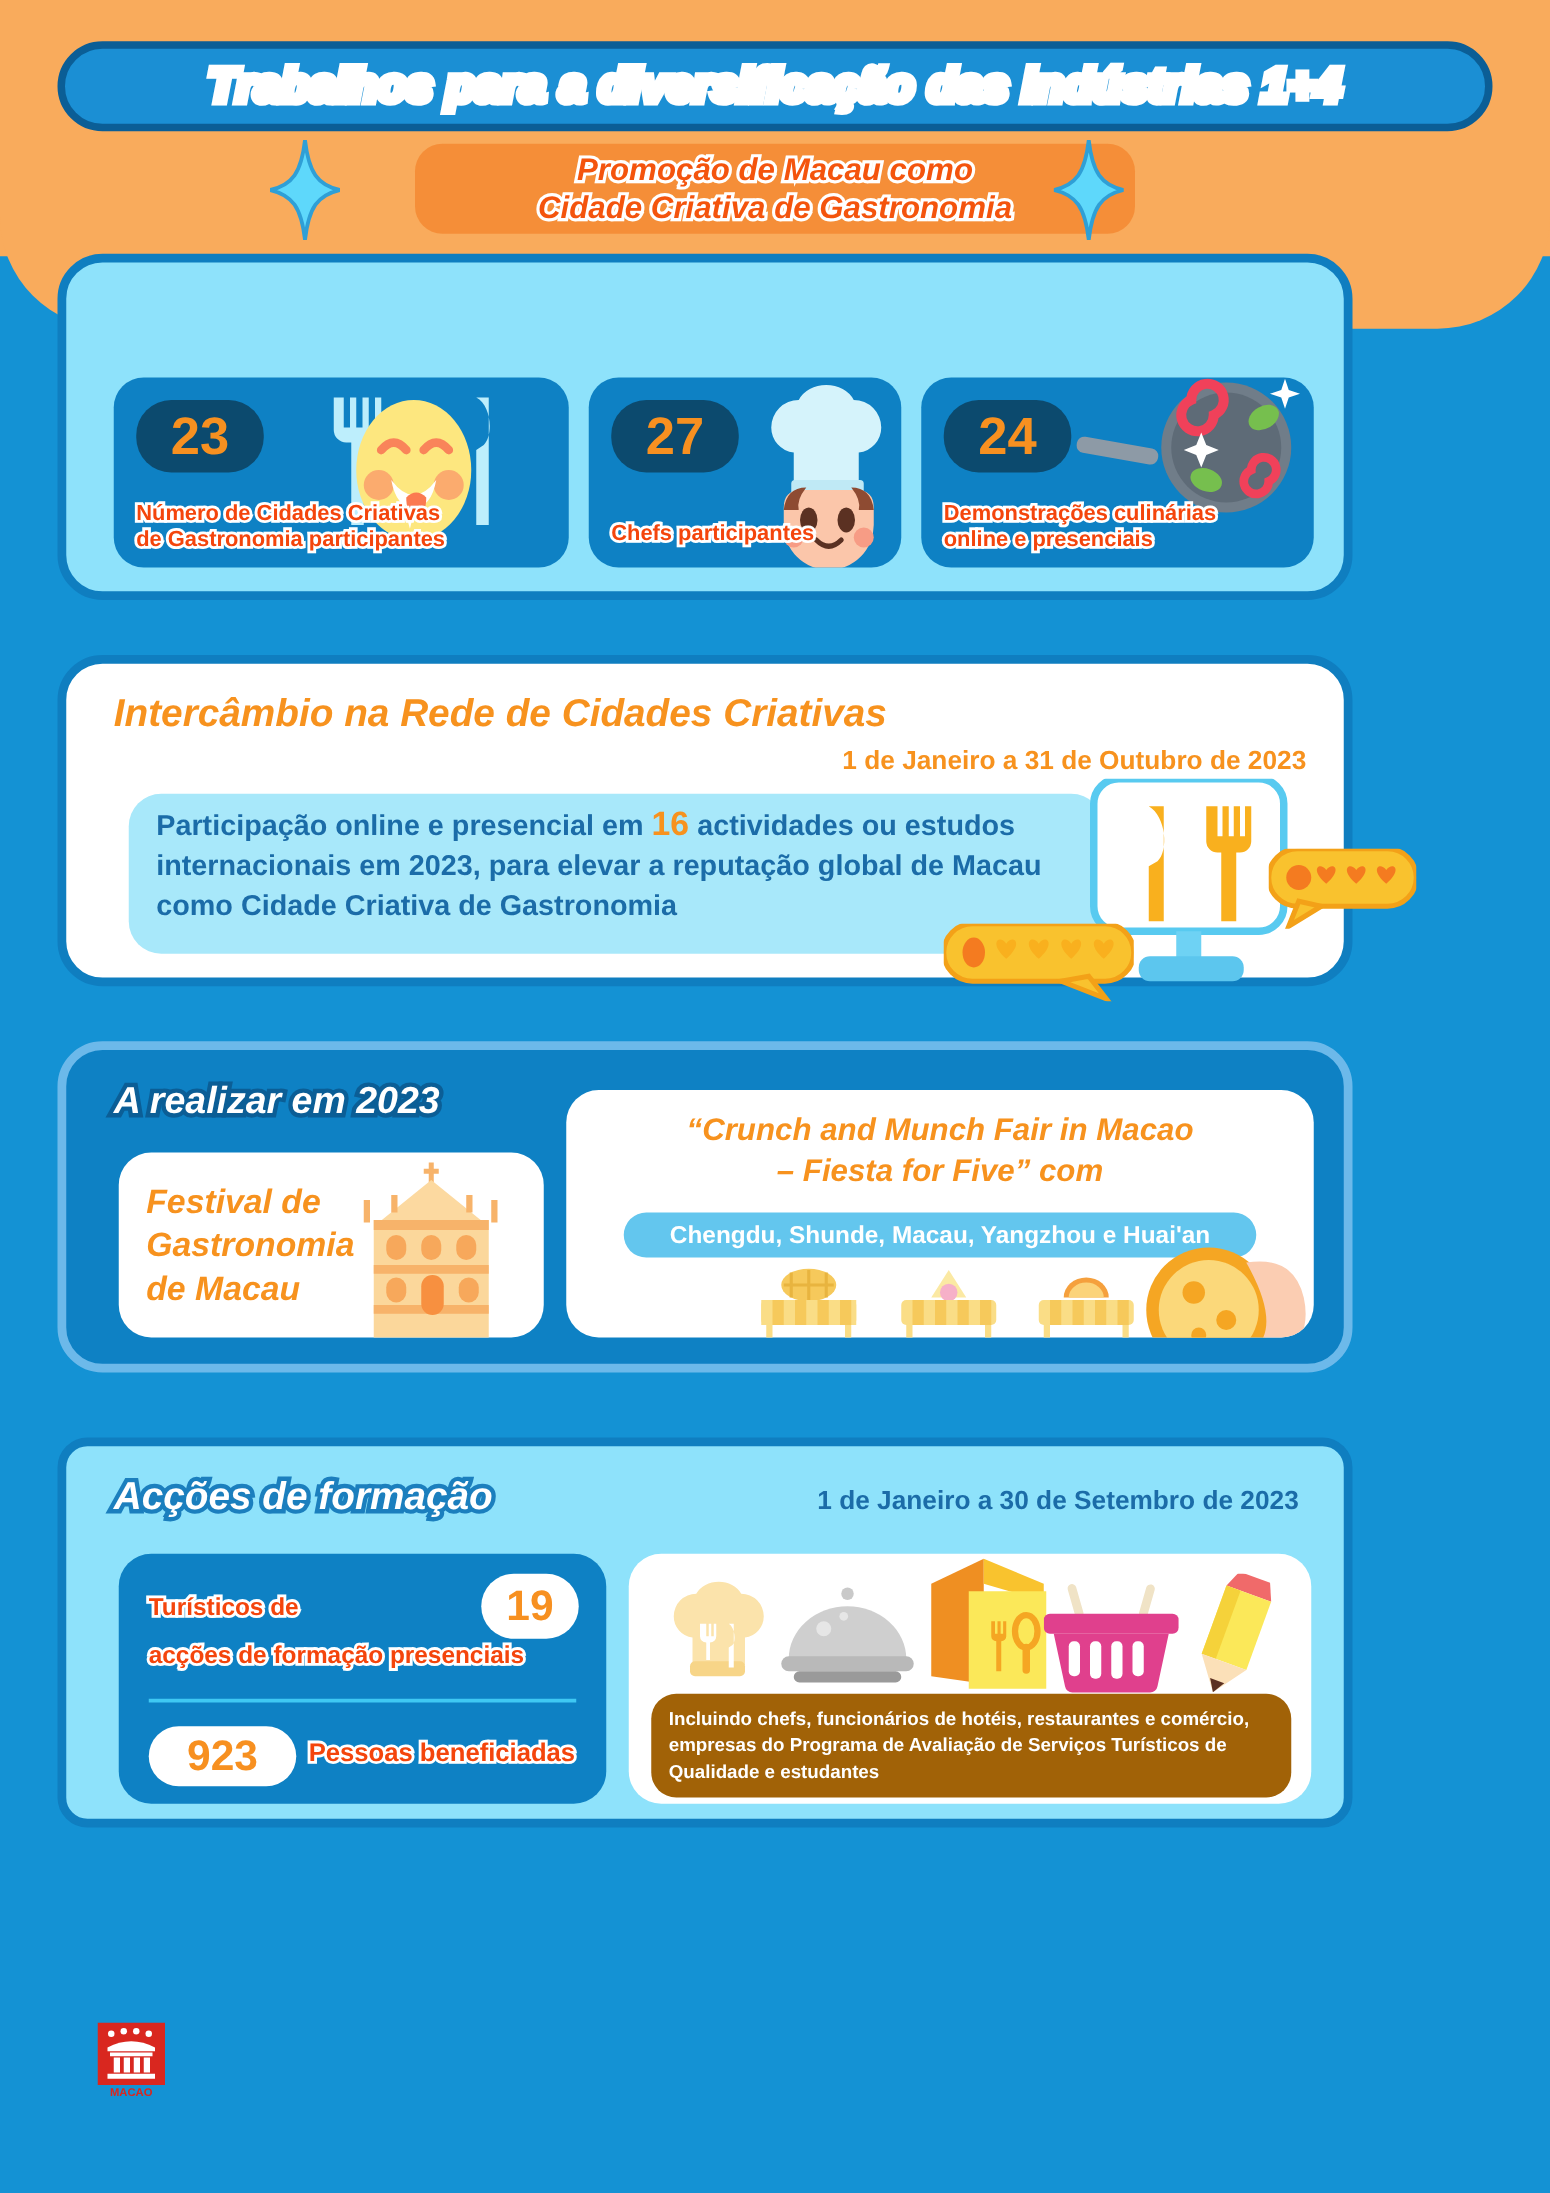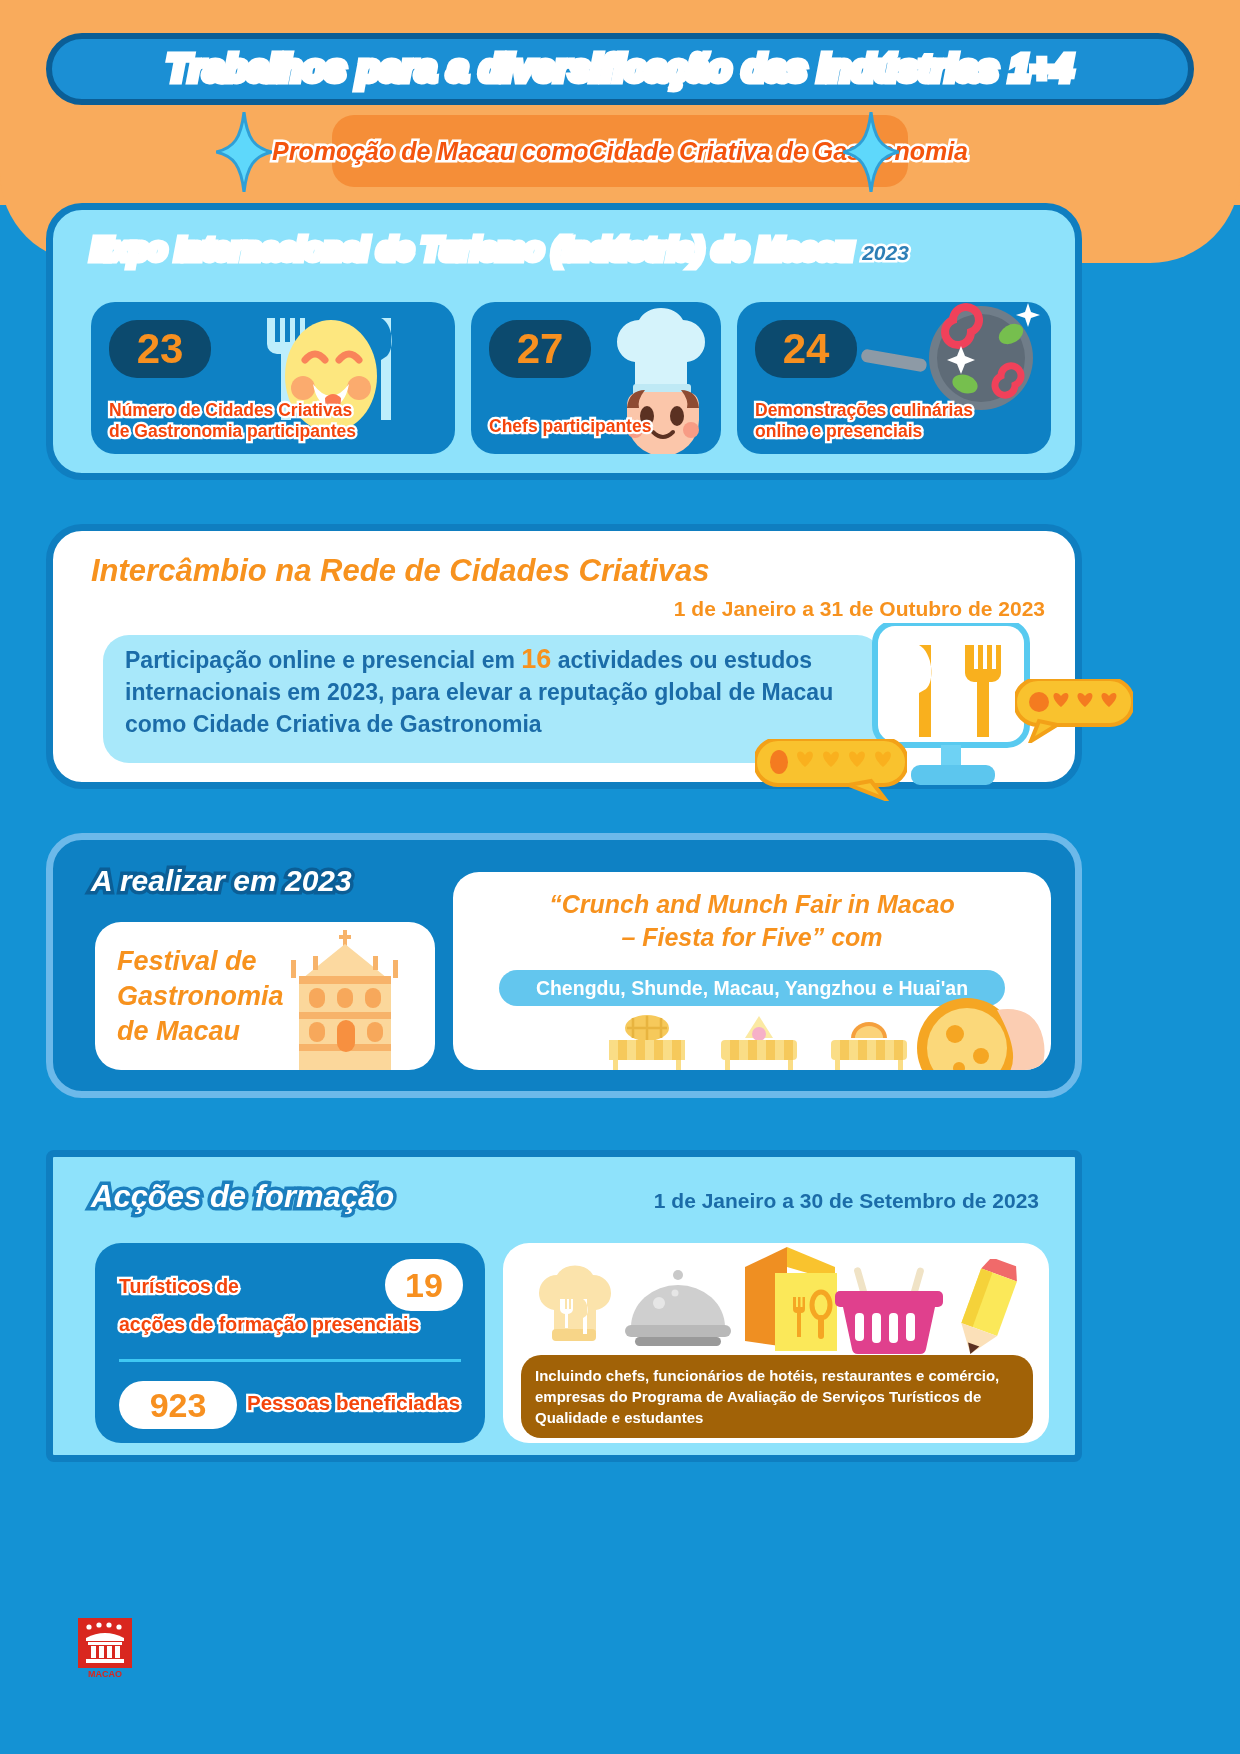--- a/index.html
+++ b/index.html
@@ -37,21 +37,21 @@
     font-size:37px; font-weight:bold; font-style:italic; color:#ffffff;
     letter-spacing:.4px; white-space:nowrap;
     -webkit-text-stroke:7px #ffffff; paint-order:stroke fill;
     text-shadow:0 0 0 #fff;
   }
 
   
   .sub-band{
     position:absolute; left:332px; top:115px; width:576px; height:72px;
     background:#f58e38; border-radius:22px; z-index:6;
-    display:flex; flex-direction:row; align-items:center; justify-content:center;
+    display:flex; flex-direction:column; align-items:center; justify-content:center;
   }
   .sub-band div{
     font-size:25px; font-weight:bold; font-style:italic; color:#f4540d;
     -webkit-text-stroke:5px #ffffff; paint-order:stroke fill;
     line-height:30px; white-space:nowrap;
   }
   .spark{ position:absolute; z-index:7; }
   .spark svg{ display:block; }
 
   
@@ -144,21 +144,21 @@
   #sec3 .cities{
     position:absolute; left:46px; top:98px; width:506px; height:36px;
     background:#63c6ee; border-radius:18px;
     display:flex; align-items:center; justify-content:center;
     color:#ffffff; font-weight:bold; font-size:19.5px;
   }
 
   
   #sec4{
     left:46px; top:1150px; width:1036px; height:312px;
-    background:#8ee2fb; border:7px solid #0f7ec0; border-radius:8px; z-index:5;
+    background:#8ee2fb; border:7px solid #0f7ec0; border-radius:24px; z-index:5;
   }
   #sec4 .s-title{
     position:absolute; left:38px; top:22px;
     font-size:31px; font-weight:bold; font-style:italic; color:#ffffff;
     -webkit-text-stroke:7px #1b7fbe; paint-order:stroke fill; white-space:nowrap;
   }
   #sec4 .s-date{
     position:absolute; right:36px; top:32px;
     font-size:21px; font-weight:bold; color:#1b6ca8; white-space:nowrap;
   }
@@ -226,24 +226,20 @@
 <div class="title-pill">
   <div class="t">Trabalhos para a diversificação das indústrias 1+4</div>
 </div>
 
 <div class="sub-band">
   <div>Promoção de Macau como</div>
   <div>Cidade Criativa de Gastronomia</div>
 </div>
 
 <div class="outer" id="sec1">
-  <div class="s-title">
-    <span>Expo Internacional de Turismo (Indústria) de Macau</span>
-    <span class="yr">2023</span>
-  </div>
 
   <div class="stat-box" style="left:38px; width:364px;">
     <div class="stat-pill" style="left:18px; top:18px; width:102px; height:58px;">23</div>
 
     <div class="ico" style="left:136px; top:2px;">
       <svg width="200" height="150" viewBox="0 0 200 150">
         <path d="M40 14 v26 a10 10 0 0 0 10 10 h4 v66 h10 V50 h4 a10 10 0 0 0 10 -10 V14 h-5 v24 h-5 V14 h-5 v24 h-5 V14 h-5 v24 h-5 V14z" fill="#bdeefc"></path>
         <path d="M154 14 c12 6 14 30 6 38 l-6 4 v60 h10 V14z" fill="#bdeefc"></path>
         <ellipse cx="104" cy="72" rx="46" ry="56" fill="#fde77f"></ellipse>
         <path d="M78 56 q10 -12 20 0" stroke="#f9845a" stroke-width="7" fill="none" stroke-linecap="round"></path>

